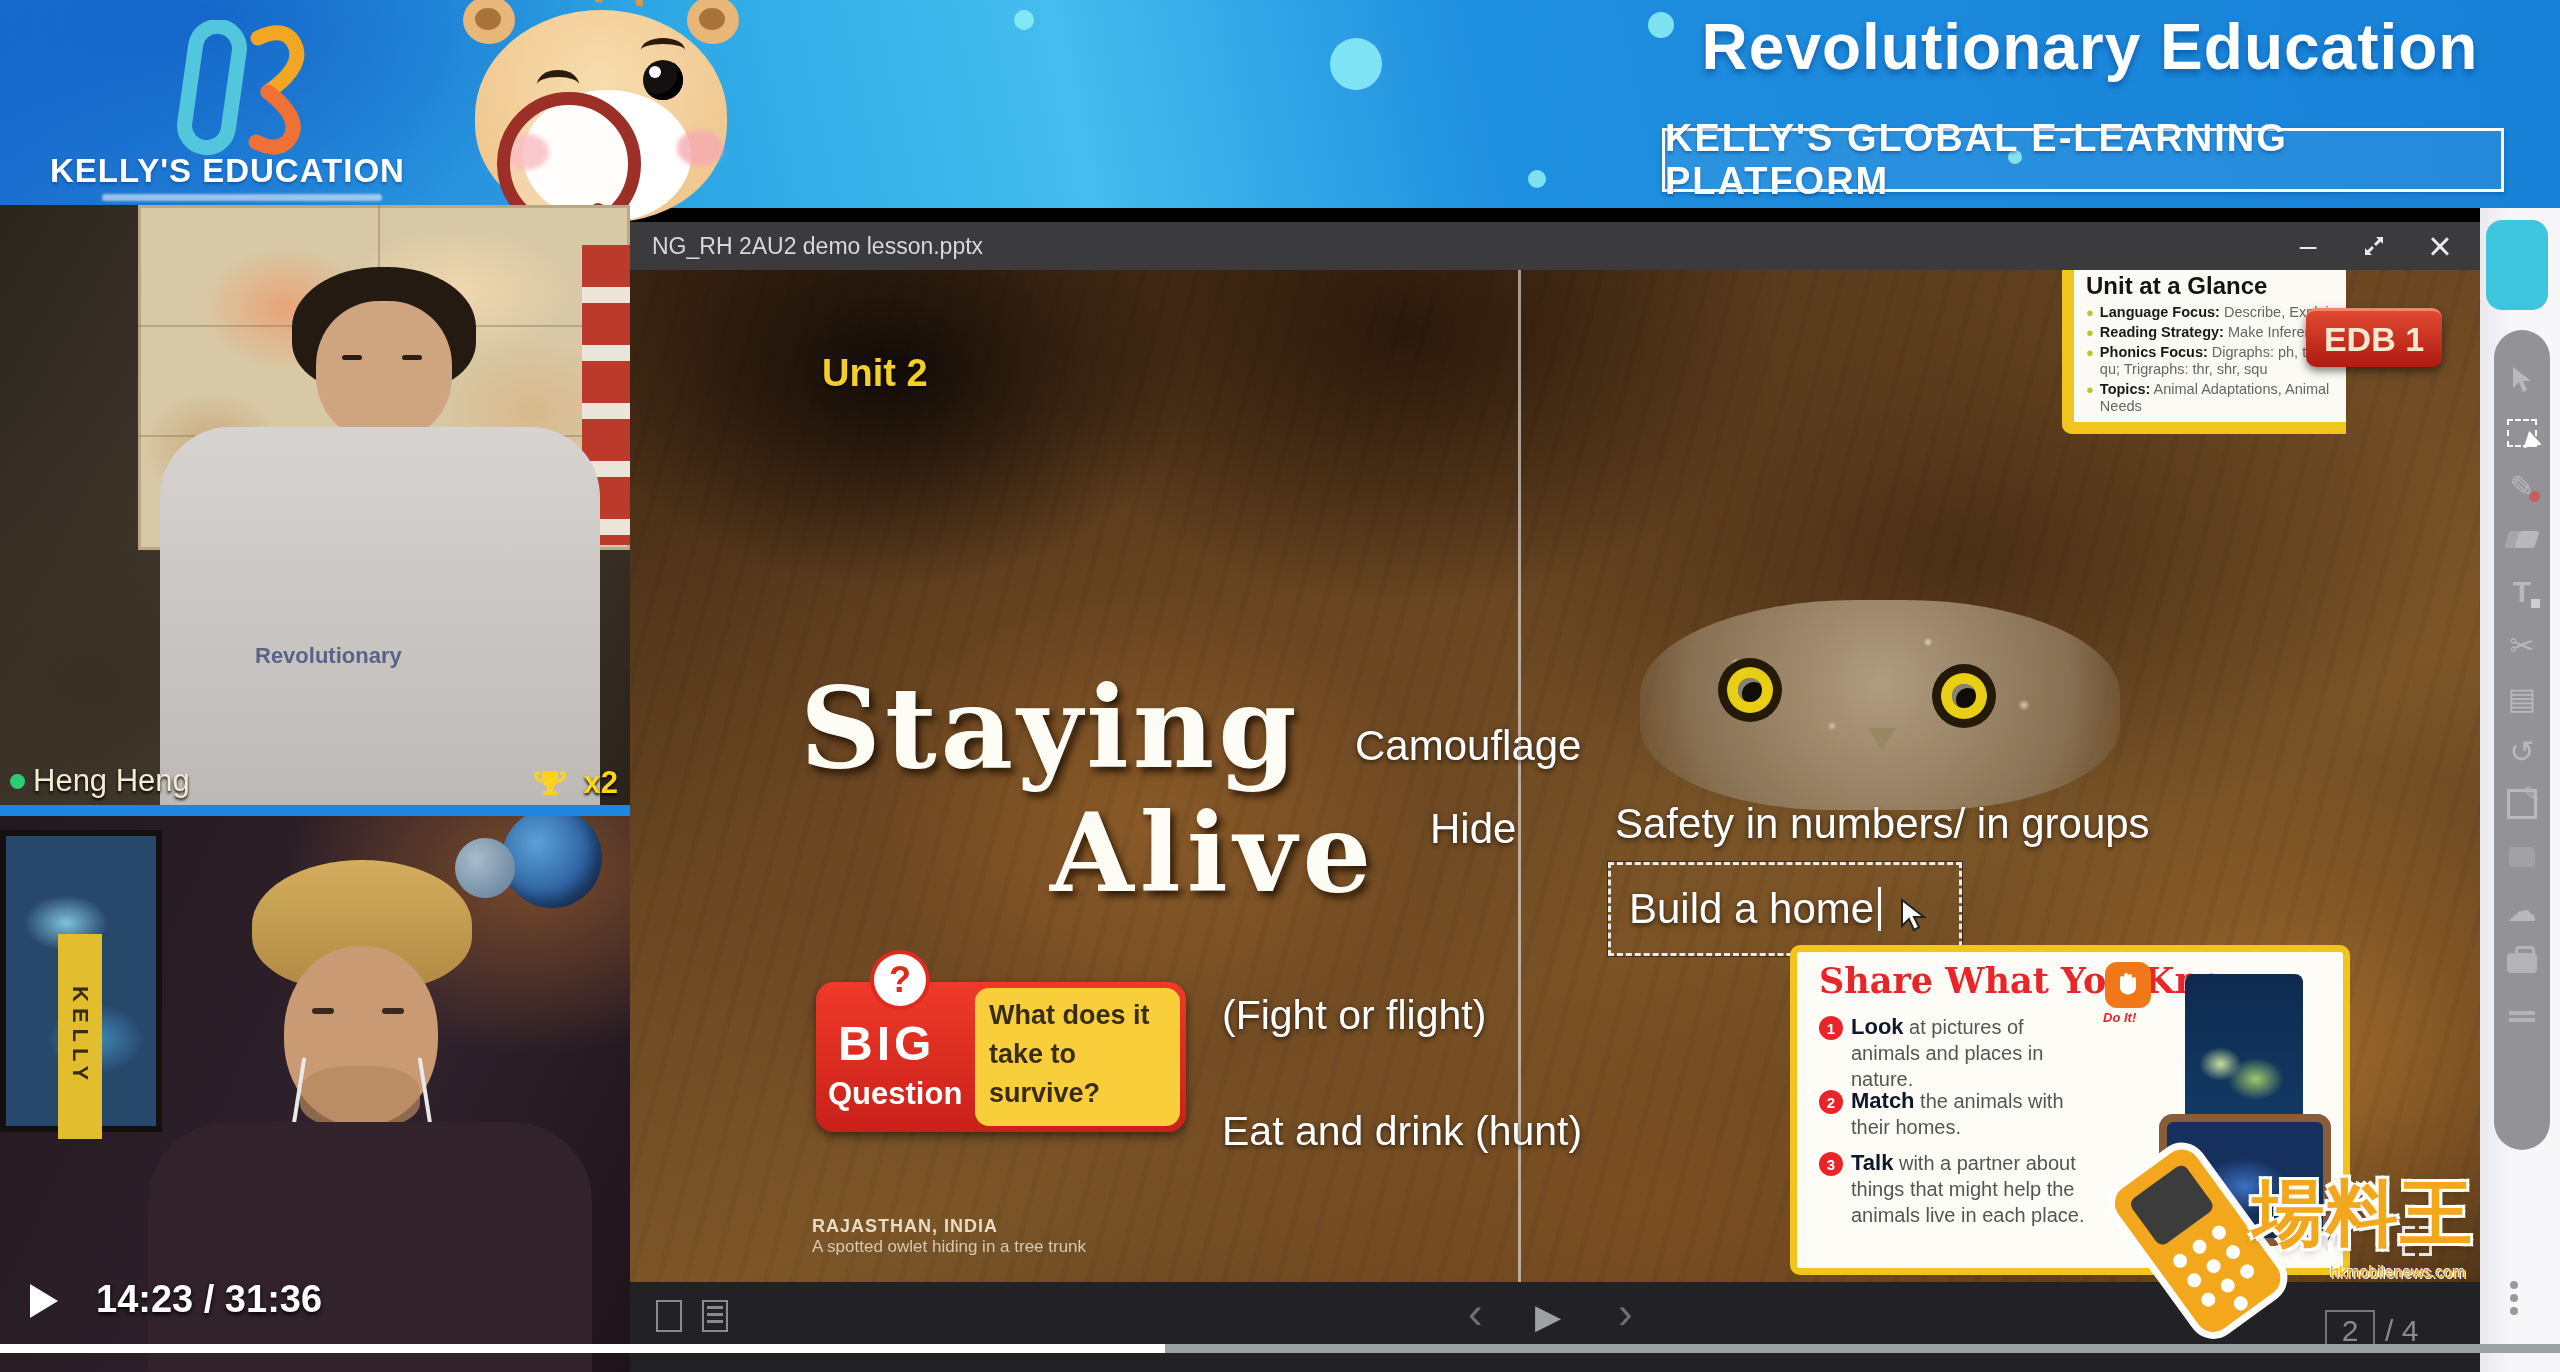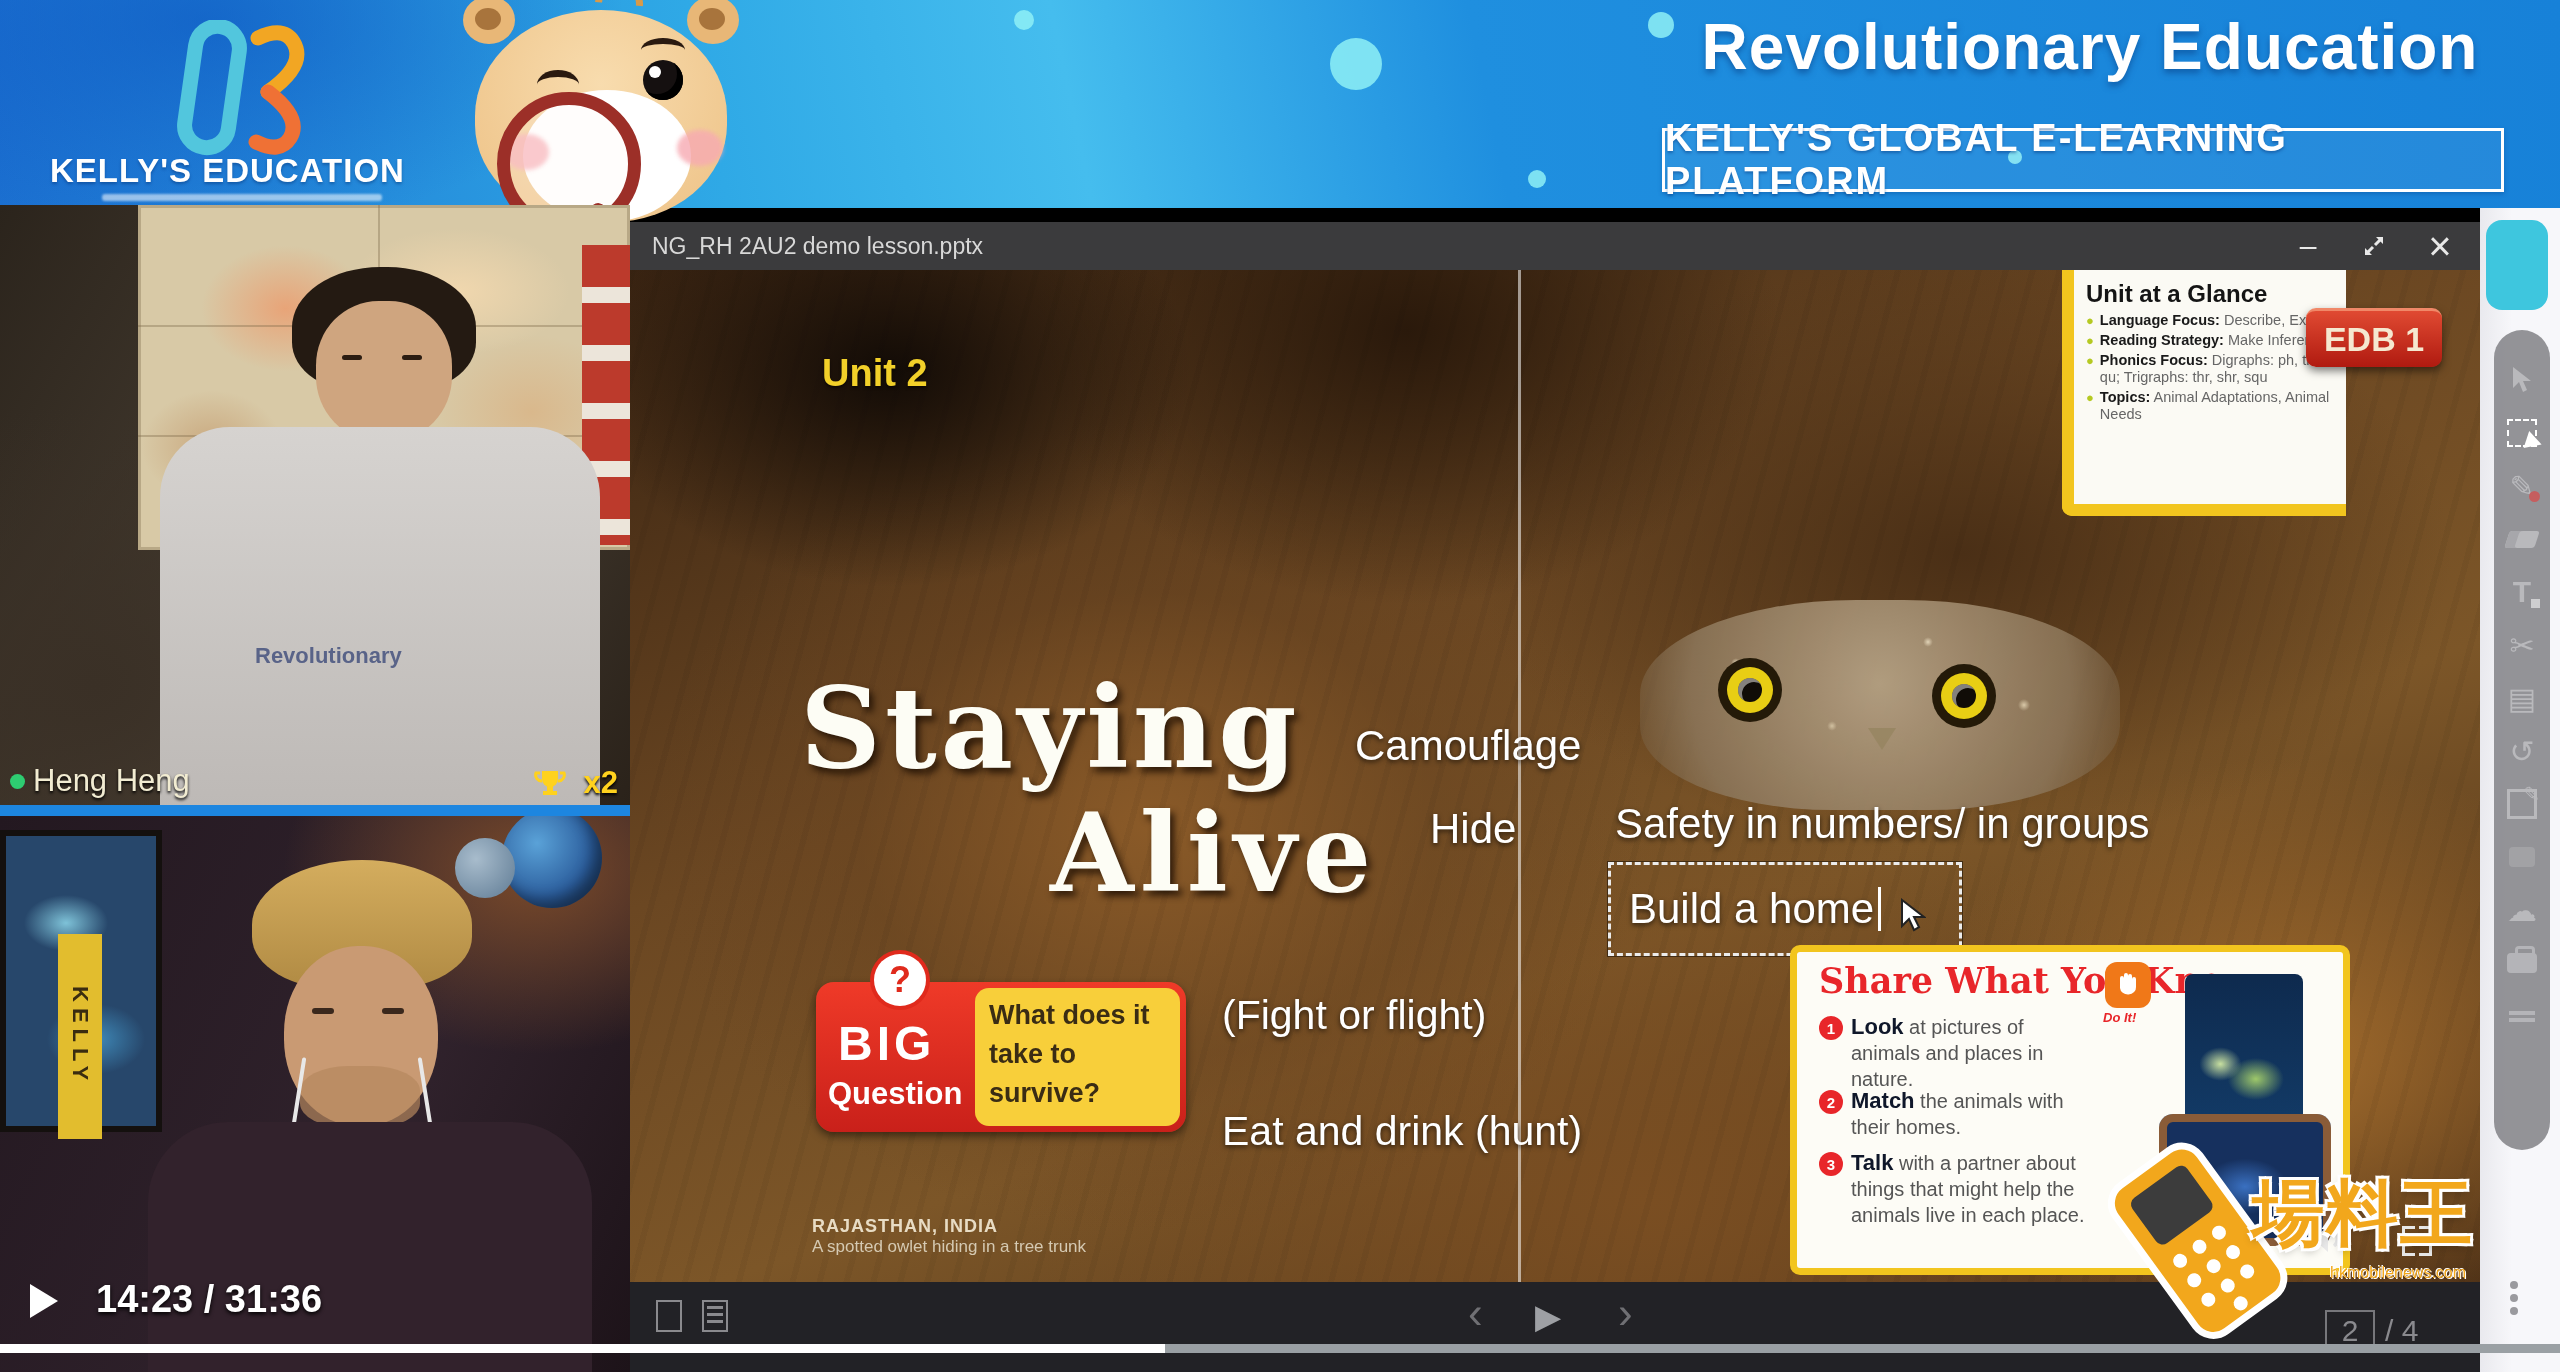--- a/index.html
+++ b/index.html
@@ -115,21 +115,21 @@
   #ann-protect2{left:592px;top:722px;font-size:41px}
   #ann-eat{left:592px;top:838px;font-size:41px}
   
   #bigq{position:absolute;left:186px;top:712px;width:370px;height:150px;background:linear-gradient(#ef3a28,#c9201a);border-radius:18px;box-shadow:0 4px 8px rgba(0,0,0,.5)}
   #bigq-yellow{position:absolute;right:6px;top:6px;width:205px;height:138px;background:#f8cf3a;border-radius:14px;padding:8px 0 0 14px;box-sizing:border-box}
   #bigq-yellow div{color:#3a2c14;font-size:27px;font-weight:bold;line-height:39px}
   #bigq-mark{position:absolute;left:58px;top:-28px;width:52px;height:52px;border-radius:50%;background:#fff;display:flex;align-items:center;justify-content:center;color:#e02a1c;font-size:36px;font-weight:bold;box-shadow:0 0 0 4px #e02a1c}
   #bigq-w1{position:absolute;left:22px;top:34px;color:#fff;font-size:48px;font-weight:bold;letter-spacing:4px}
   #bigq-w2{position:absolute;left:12px;top:94px;color:#fff;font-size:31px;font-weight:bold}
   
-  #glance{position:absolute;left:1432px;top:0;width:284px;height:246px;background:#fbfaf4;border-left:12px solid #f2c51e;border-bottom:12px solid #f2c51e;border-bottom-left-radius:10px;padding:10px 8px 6px 12px;box-sizing:border-box}
+  #glance{position:absolute;left:1432px;top:0;width:284px;height:164px;background:#fbfaf4;border-left:12px solid #f2c51e;border-bottom:12px solid #f2c51e;border-bottom-left-radius:10px;padding:2px 8px 6px 12px;box-sizing:border-box}
   #glance h3{margin:0 0 4px 0;font-size:24px;color:#141414}
   .gl-item{display:flex;gap:6px;font-size:14.5px;line-height:17px;margin-bottom:3px}
   .gl-item .b{color:#b5c922;font-size:13px;line-height:17px}
   .gl-item .lead{font-weight:bold;color:#1a1a1a;white-space:nowrap}
   .gl-item .rest{color:#666}
   #edb{position:absolute;left:1676px;top:38px;width:136px;height:56px;background:linear-gradient(#e04a32,#b01a10);border-radius:10px;border-top:3px solid #f08868;display:flex;align-items:center;justify-content:center;color:#f5e8d0;font-size:34px;font-weight:bold;box-shadow:0 4px 8px rgba(0,0,0,.5)}
   
   #share{position:absolute;left:1160px;top:675px;width:560px;height:330px;background:#fdfcf6;border:7px solid #f2c51e;border-radius:10px;box-sizing:border-box}
   #share h3{position:absolute;left:22px;top:8px;margin:0;color:#e8262a;font-size:35px;font-family:"DejaVu Serif",serif}
   #doit{position:absolute;left:308px;top:10px;width:46px;height:46px;background:#f07818;border-radius:12px;display:flex;align-items:center;justify-content:center}

